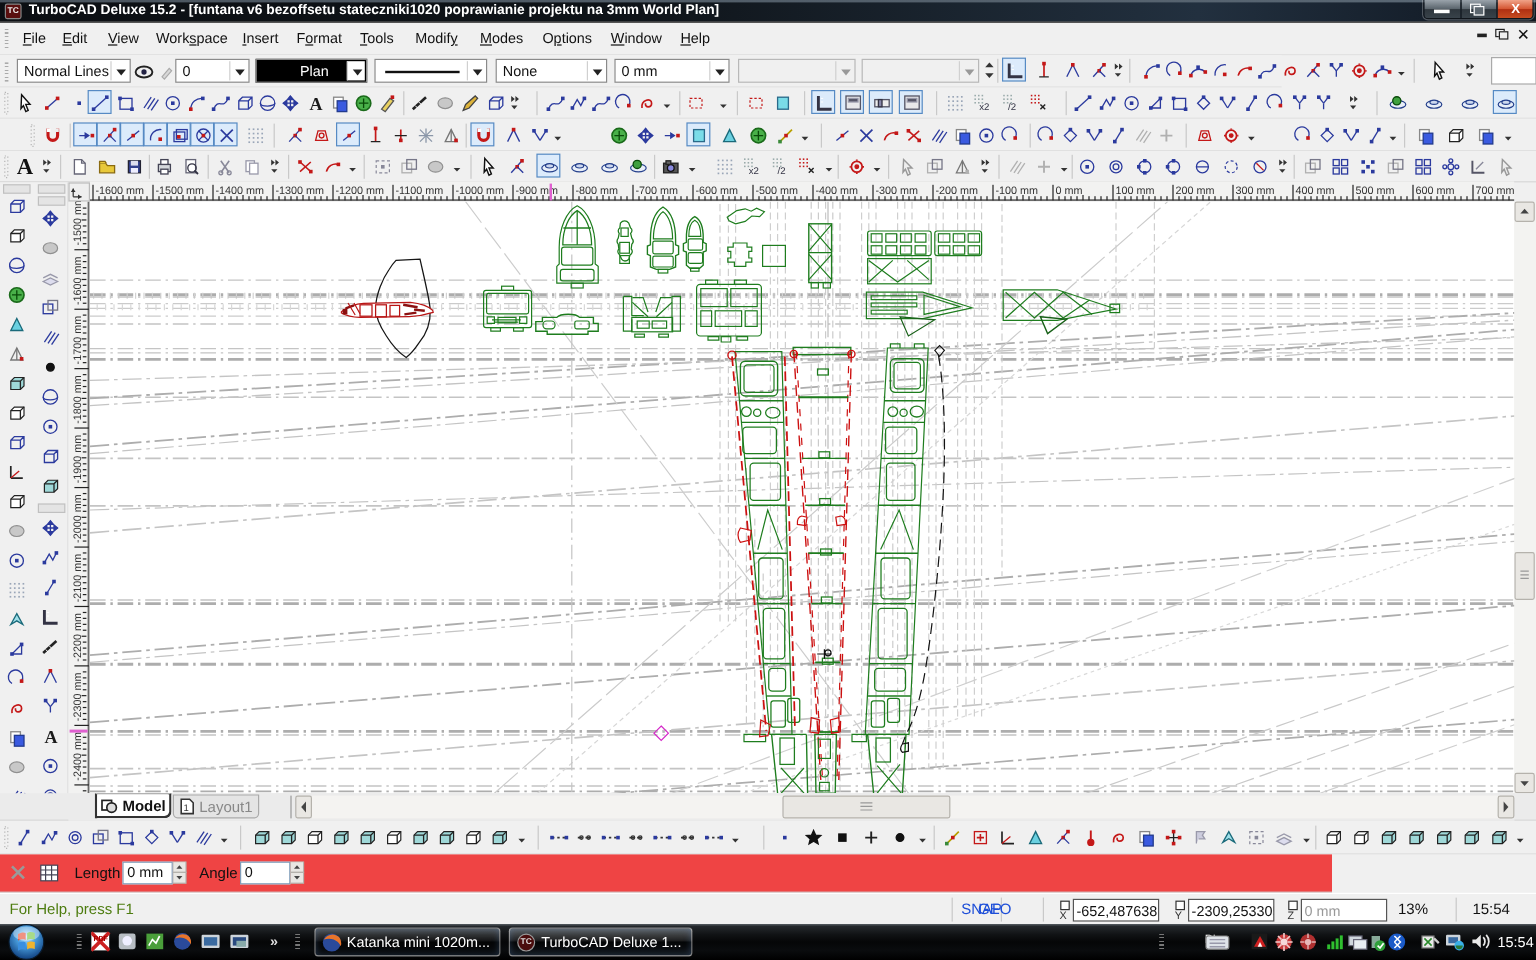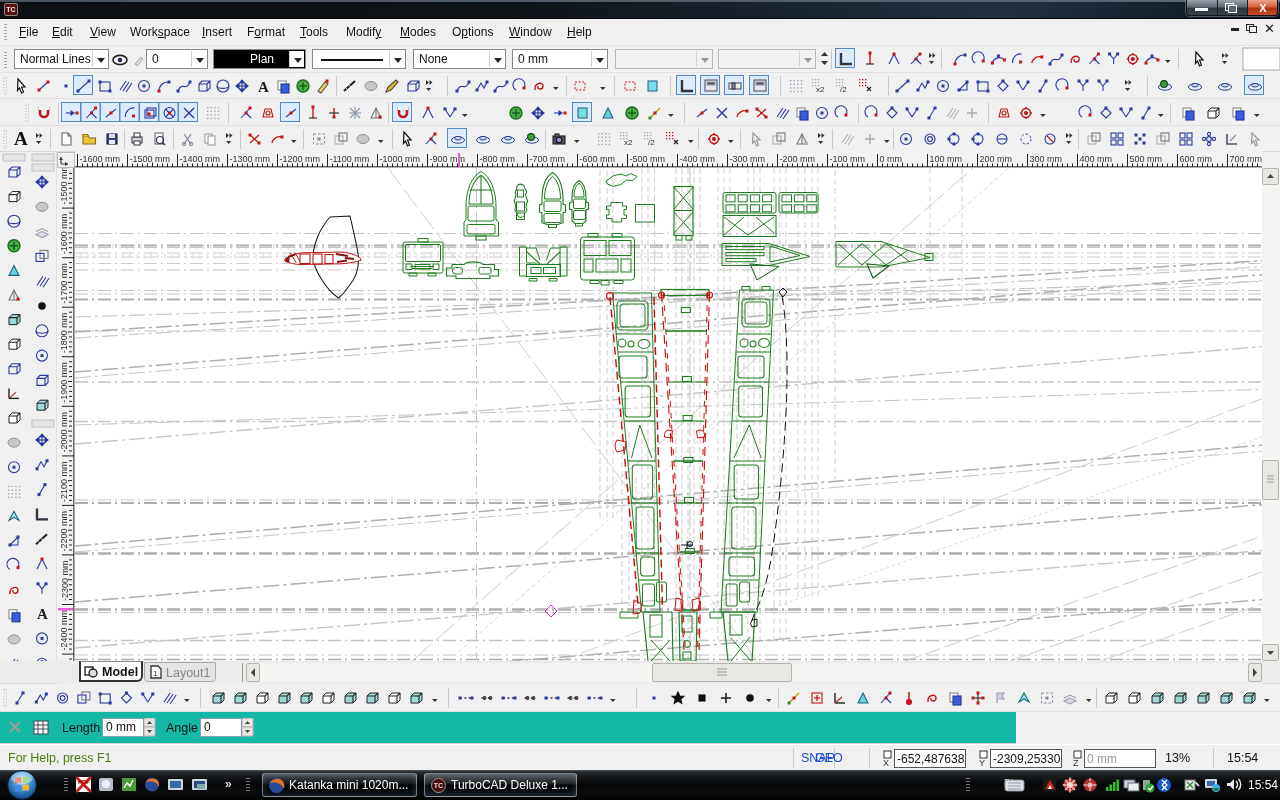--- a/index.html
+++ b/index.html
@@ -11,20 +11,21 @@
 .combo .ar{position:absolute;right:1px;top:1px;bottom:1px;width:15px;background:#fff;border-left:1px solid #d0d0d0}
 .combo .ar:after{content:"";position:absolute;left:4px;top:7px;border:4px solid transparent;border-top:5px solid #222}
 .gcombo{background:#f0f0f0;border:1px solid #b8b8b8}
 .gcombo .ar:after{border-top-color:#999}
 .gcombo .ar{background:#f0f0f0}
 </style></head><body>
 <div id="app">
     <div class="abs" style="left:0;top:0;width:1280px;height:19px;background:linear-gradient(to right,#0c0f13 0%,#0e1318 40%,#22303f 78%,#16202c 92%,#101820 100%);border-bottom:1px solid #000">
       <div class="abs" style="left:0;top:0;width:1280px;height:2px;background:linear-gradient(to right,#4a545e,#5a6875)"></div>
       <div class="abs" style="left:4px;top:3px;width:14px;height:13px;background:#5a0f0f;border:1px solid #888;border-radius:2px;color:#eee;font-size:7px;line-height:12px;text-align:center;font-weight:bold">TC</div>
+      <div class="abs" style="left:24px;top:2.5px;font-size:11.5px;font-weight:bold;color:#fff">TurboCAD Deluxe 15.2 - [funtana v6 bezoffsetu stateczniki1020 poprawianie projektu na 3mm World Plan]</div>
       <div class="abs" style="left:1186px;top:0;width:92px;height:16px;border:1px solid #10151b;border-top:none;border-radius:0 0 4px 4px;overflow:hidden;box-shadow:0 0 0 1px rgba(255,255,255,.25)">
         <div class="abs" style="left:0;top:0;width:30px;height:16px;background:linear-gradient(#9aa3ab,#5c666e 45%,#2e363d 50%,#3a444c)"></div>
         <div class="abs" style="left:30px;top:0;width:30px;height:16px;background:linear-gradient(#9aa3ab,#5c666e 45%,#2e363d 50%,#3a444c);border-left:1px solid #1a2026"></div>
         <div class="abs" style="left:60px;top:0;width:32px;height:16px;background:linear-gradient(#f0a389,#d55835 45%,#b03012 50%,#c84f22);border-left:1px solid #1a2026"></div>
         <div class="abs" style="left:8px;top:8px;width:13px;height:3px;background:#fdfdfd"></div>
         <div class="abs" style="left:38px;top:3px;width:9px;height:8px;border:1px solid #fdfdfd"></div>
         <div class="abs" style="left:41px;top:5px;width:9px;height:8px;border:1px solid #fdfdfd;background:#5c666e"></div>
         <div class="abs" style="left:70px;top:2px;width:12px;height:12px;color:#fff;font-weight:bold;font-size:11px;line-height:12px;text-align:center">X</div>
       </div>
     </div>
@@ -1648,21 +1649,21 @@
       <path d="M3 6 l3 -3 h8 v7 l-3 3 h-8 z" fill="#9fd8d8" stroke="#222" transform="translate(1195,6)"></path>
       <path d="M3 6 h8 v7 M11 6 l3 -3" fill="none" stroke="#222" stroke-width="1.1" transform="translate(1195,6)"></path>
       <path d="M3 6 l3 -3 h8 v7 l-3 3 h-8 z" fill="#9fd8d8" stroke="#222" transform="translate(1218,6)"></path>
       <path d="M3 6 h8 v7 M11 6 l3 -3" fill="none" stroke="#222" stroke-width="1.1" transform="translate(1218,6)"></path>
       <path d="M3 6 l3 -3 h8 v7 l-3 3 h-8 z" fill="#9fd8d8" stroke="#222" transform="translate(1241,6)"></path>
       <path d="M3 6 h8 v7 M11 6 l3 -3" fill="none" stroke="#222" stroke-width="1.1" transform="translate(1241,6)"></path>
       <path d="M1264 15 l2.8 3 2.8 -3 z" fill="#333"></path>
       <path d="M1264 15 l2.8 -3 2.8 3 z" fill="#333" opacity="0"></path>
       <rect x="1264" y="6" width="7" height="1.5" fill="#333" opacity="0"></rect>
     </svg>
-    <div class="abs" style="left:0;top:712px;width:1016px;height:32px;background:#14b8a6;border-bottom:1px solid #cfcfcf">
+    <div class="abs" style="left:0;top:712px;width:1110px;height:32px;background:#ef4444;border-bottom:1px solid #cfcfcf">
       <svg class="abs" style="left:8px;top:8px" width="44" height="16">
         <path d="M2 2 L12 12 M12 2 L2 12" stroke="#9a9a9a" stroke-width="2.2"></path>
         <g stroke="#445">
           <rect x="26" y="1" width="14" height="13" fill="#fff"></rect>
           <path d="M26 5 h14 M26 9 h14 M30 1 v13 M35 1 v13"></path>
         </g>
       </svg>
       <div class="abs" style="left:62px;top:9px;font-size:12.5px;color:#111">Length</div>
       <div class="abs" style="left:102px;top:6px;width:42px;height:19px;background:#fff;border:1px solid #7f9db9;font-size:12px;color:#111;padding:1px 3px">0 mm</div>
       <svg class="abs" style="left:144px;top:6px" width="12" height="19">

